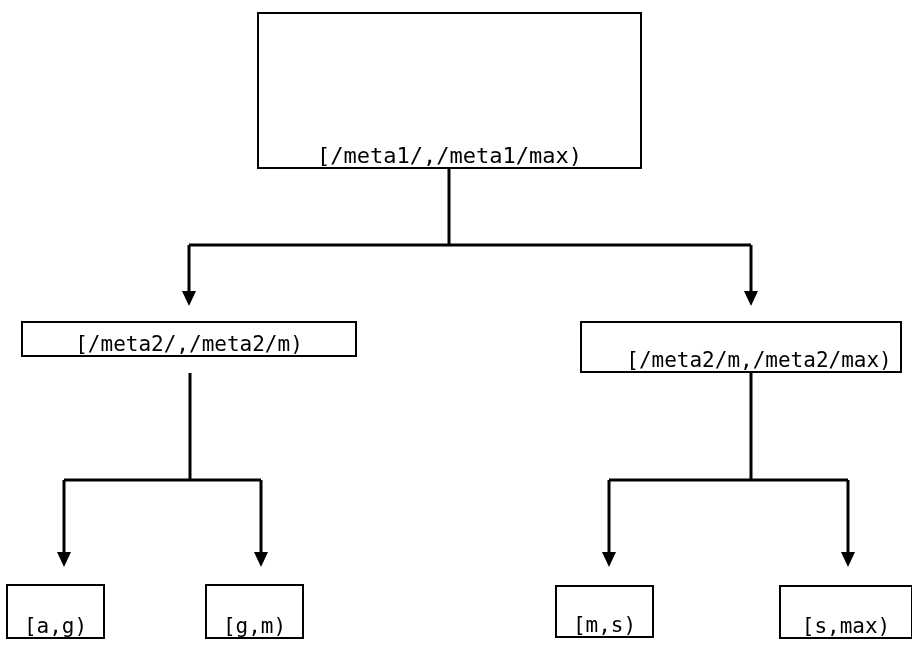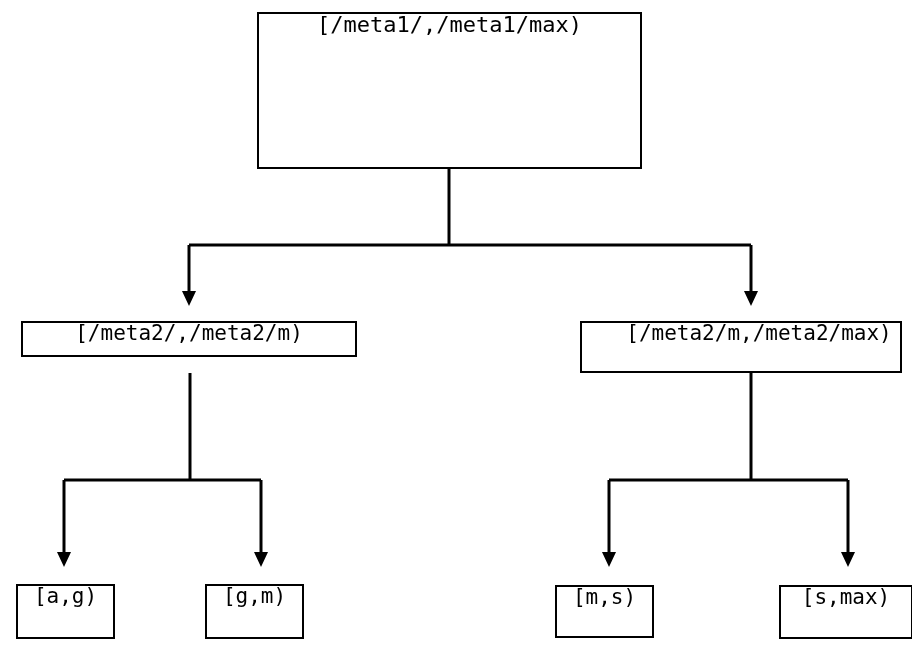--- a/index.html
+++ b/index.html
@@ -17,21 +17,21 @@
     height: 652px;
     background: #ffffff;
     overflow: hidden;
   }
   .node-box {
     position: absolute;
     box-sizing: border-box;
     background: #ffffff;
     border: 2px solid #000000;
     display: flex;
-    align-items: flex-start;
+    align-items: flex-end;
     justify-content: center;
     color: #000000;
     font-family: "DejaVu Sans Mono", "Liberation Mono", monospace;
     white-space: pre;
     line-height: 1;
   }
   .node-label {
     display: block;
     white-space: pre;
   }
@@ -55,21 +55,21 @@
   #node-mid-right {
     left: 580px;
     top: 321px;
     width: 322px;
     height: 52px;
     font-size: 21px;
     padding-left: 36px;
   }
   
   #node-leaf-ag {
-    left: 16px;
+    left: 6px;
     top: 584px;
     width: 99px;
     height: 55px;
     font-size: 21px;
   }
   #node-leaf-gm {
     left: 205px;
     top: 584px;
     width: 99px;
     height: 55px;

